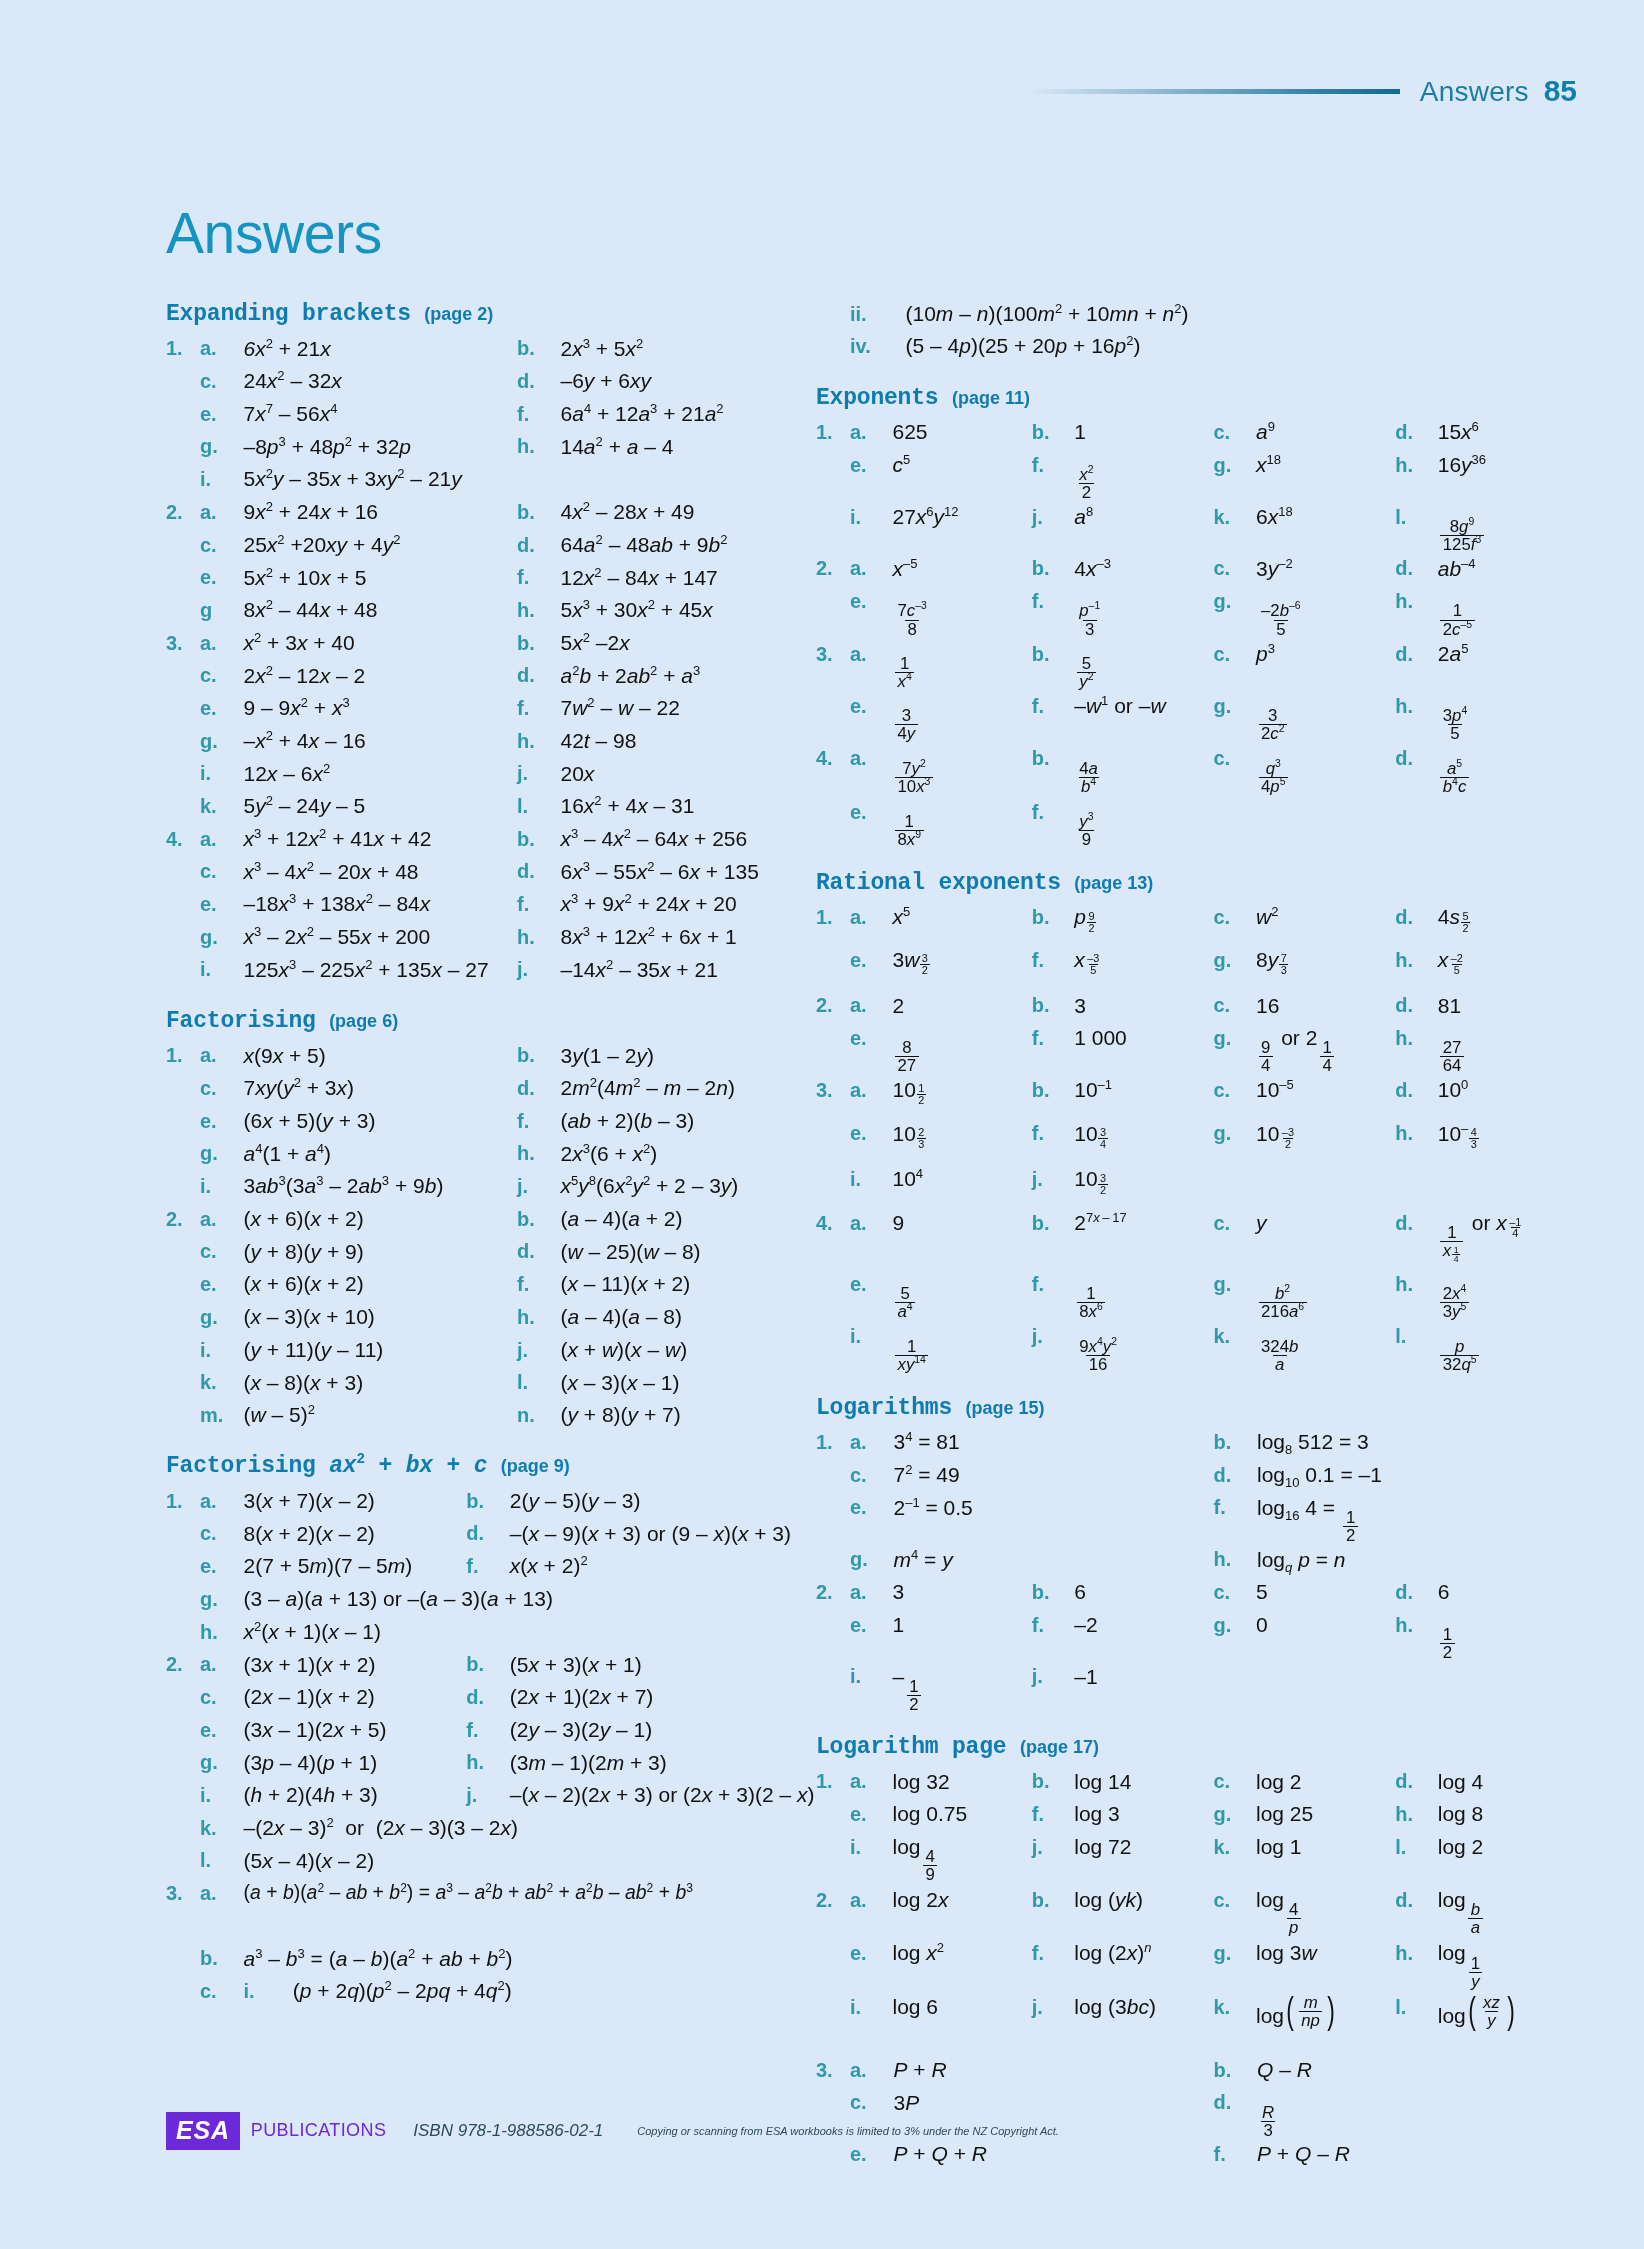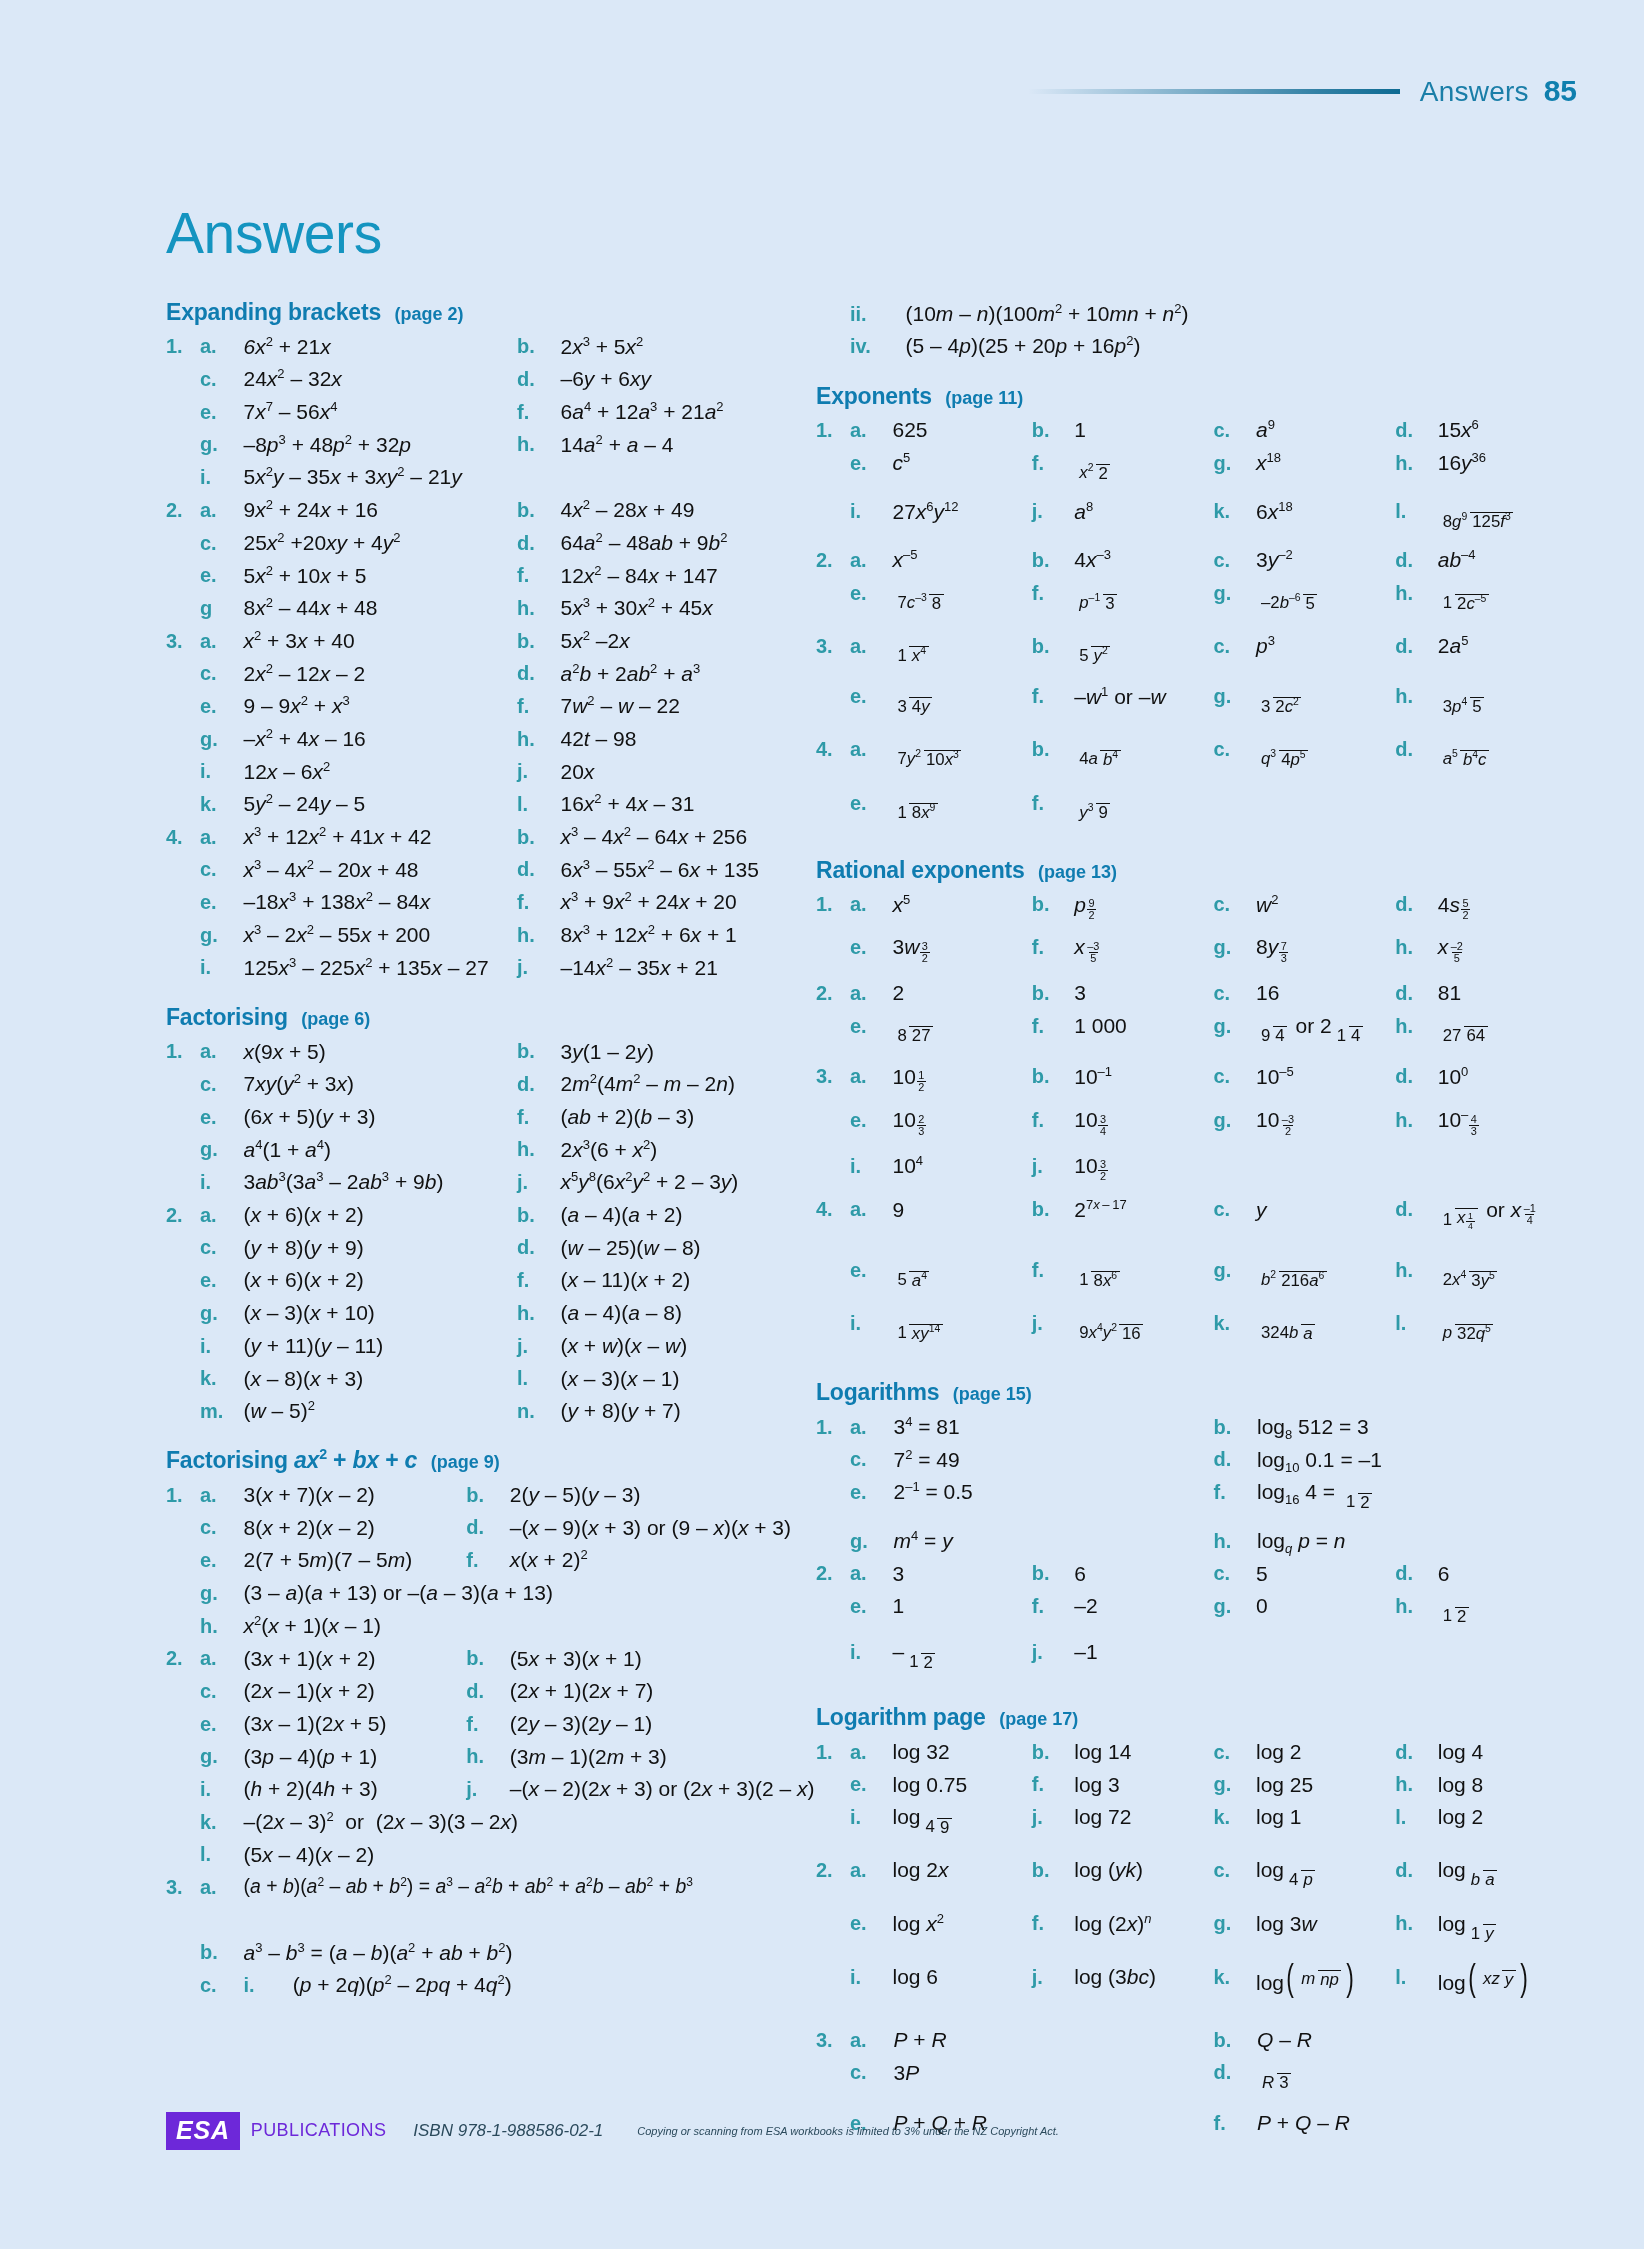--- a/index.html
+++ b/index.html
@@ -23,21 +23,21 @@
   
   .bigtitle{position:absolute;left:166px;top:205px;font-size:57px;color:#1494c0;letter-spacing:-0.4px;line-height:1;}
 
   
   .col{position:absolute;top:300px;}
   .colL{left:166px;width:668px;}
   .colR{left:816px;width:761px;}
 
   .sec{margin-bottom:3.4px;}
   .sechead{color:#0f7cb0;font-weight:bold;font-size:23px;margin:20px 0 7.6px 0;line-height:1.1;}
-  .sechead .ttl{letter-spacing:-0.2px;}
+  .sechead .ttl{letter-spacing:-0.2px;font-family:Liberation Mono, monospace;}
   .sechead .pgref{font-size:18px;margin-left:13.5px;}
   .sec:first-child .sechead{margin-top:0;}
 
   
   .row{display:flex;align-items:flex-start;min-height:31px;margin-bottom:1.7px;}
   .qn{color:#2e9aa8;font-weight:bold;font-size:20px;width:34px;flex:0 0 34px;text-align:left;padding-top:2.5px;}
   .qn.blank{color:transparent;}
   .cellgrp{display:flex;flex:1 1 auto;}
   .cell{display:flex;align-items:flex-start;}
   .lt{color:#2e9aa8;font-weight:bold;font-size:20px;flex:0 0 auto;padding-top:2.5px;padding-right:8.5px;}
@@ -51,21 +51,21 @@
   .four .lt{width:34px;}
   
   .one .cell{flex:1 1 100%;}
   .one .lt{width:35px;}
 
   
   .v{font-style:italic;}
   sup{font-size:.62em;vertical-align:super;line-height:0;font-style:normal;}
   sub{font-size:.62em;vertical-align:sub;line-height:0;font-style:normal;}
   sup .v,sub .v{font-style:italic;}
-  .frac{display:inline-flex;align-items:center;vertical-align:-0.48em;
+  .frac{display:inline-flex;flex-direction:column;align-items:center;vertical-align:-0.48em;
         margin:0 2.5px;line-height:1.02;font-size:.8em;text-align:right;}
   .frac .num{padding:0 2.5px;}
   .frac .den{padding:0 2.5px;border-top:1.4px solid #111;}
   .sfrac{display:inline-flex;flex-direction:column;align-items:center;vertical-align:0.42em;
         margin:0 0.8px;line-height:1;font-size:.52em;}
   .sfrac .num{padding:0 1.7px;}
   .sfrac .den{padding:0 1.7px;border-top:1.1px solid #111;}
   .paren{display:inline-flex;align-items:center;}
   .paren .big{font-size:1.75em;font-weight:300;line-height:.78;transform:scaleX(.62);display:inline-block;}
 

